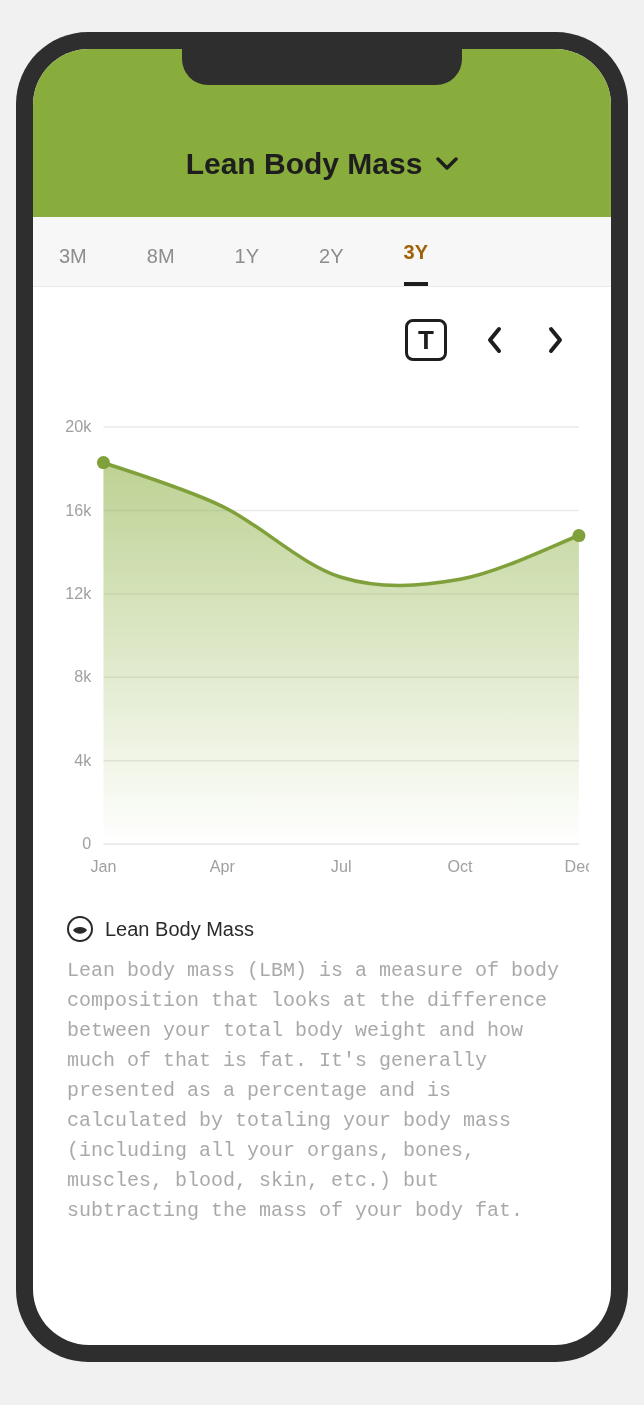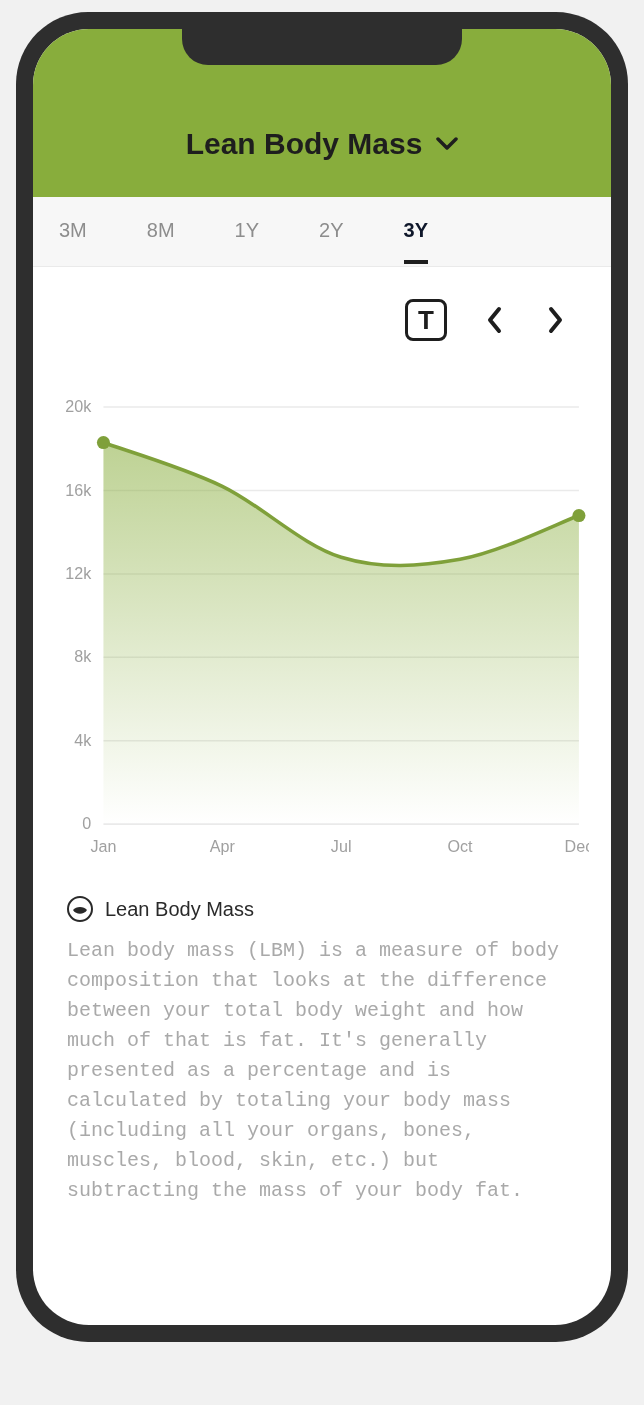--- a/index.html
+++ b/index.html
@@ -1,41 +1,41 @@
 <!DOCTYPE html>
 <html><head>
 <meta charset="utf-8">
 <style>
   * { box-sizing: border-box; margin: 0; padding: 0; }
   html, body { width: 644px; height: 1405px; background: #f1f1f1; font-family: -apple-system, "Segoe UI", Helvetica, Arial, sans-serif; }
   .phone-frame {
-    position: absolute; left: 16px; top: 12px; width: 612px; height: 1330px;
+    position: absolute; left: 16px; top: 32px; width: 612px; height: 1330px;
     background: #2e2e2e; border-radius: 72px;
   }
   .screen {
     position: absolute; left: 17px; top: 17px; right: 17px; bottom: 17px;
     background: #ffffff; border-radius: 56px; overflow: hidden;
   }
   .notch {
     position: absolute; top: 0; left: 50%; transform: translateX(-50%);
     width: 280px; height: 36px; background: #2e2e2e;
     border-bottom-left-radius: 26px; border-bottom-right-radius: 26px;
     z-index: 5;
   }
   .header {
     background: #88ad3c; height: 168px; display: flex; align-items: flex-end; justify-content: center; padding-bottom: 36px;
   }
   .header-title-wrap { display: flex; align-items: center; gap: 14px; cursor: pointer; }
   .header-title { font-size: 30px; font-weight: 700; color: #1e1e1e; }
   .header-caret svg { display: block; }
   .tabs {
-    background: #f7f7f7; border-bottom: 1px solid #eaeaea; height: 70px; display: flex; align-items: flex-start; padding: 0 18px 0 26px;
+    background: #f7f7f7; border-bottom: 1px solid #eaeaea; height: 70px; display: flex; align-items: flex-end; padding: 0 18px 0 26px;
   }
   .tab { font-size: 20px; color: #8d8d8d; padding: 22px 0 18px; margin-right: 60px; cursor: pointer; }
-  .tab.active { color: #0f172a; font-weight: 700; border-bottom: 4px solid #1e1e1e; }
+  .tab.active { color: #a16207; font-weight: 700; border-bottom: 4px solid #1e1e1e; }
   .toolbar {
     display: flex; justify-content: flex-end; align-items: center; gap: 32px;
     padding: 26px 40px 0 40px; height: 80px;
   }
   .t-button {
     width: 42px; height: 42px; border: 3px solid #1e1e1e; border-radius: 8px;
     display: flex; align-items: center; justify-content: center;
     font-size: 26px; font-weight: 600; color: #1e1e1e; cursor: pointer;
   }
   .arrow-btn { width: 30px; height: 30px; display: flex; align-items: center; justify-content: center; cursor: pointer; }

